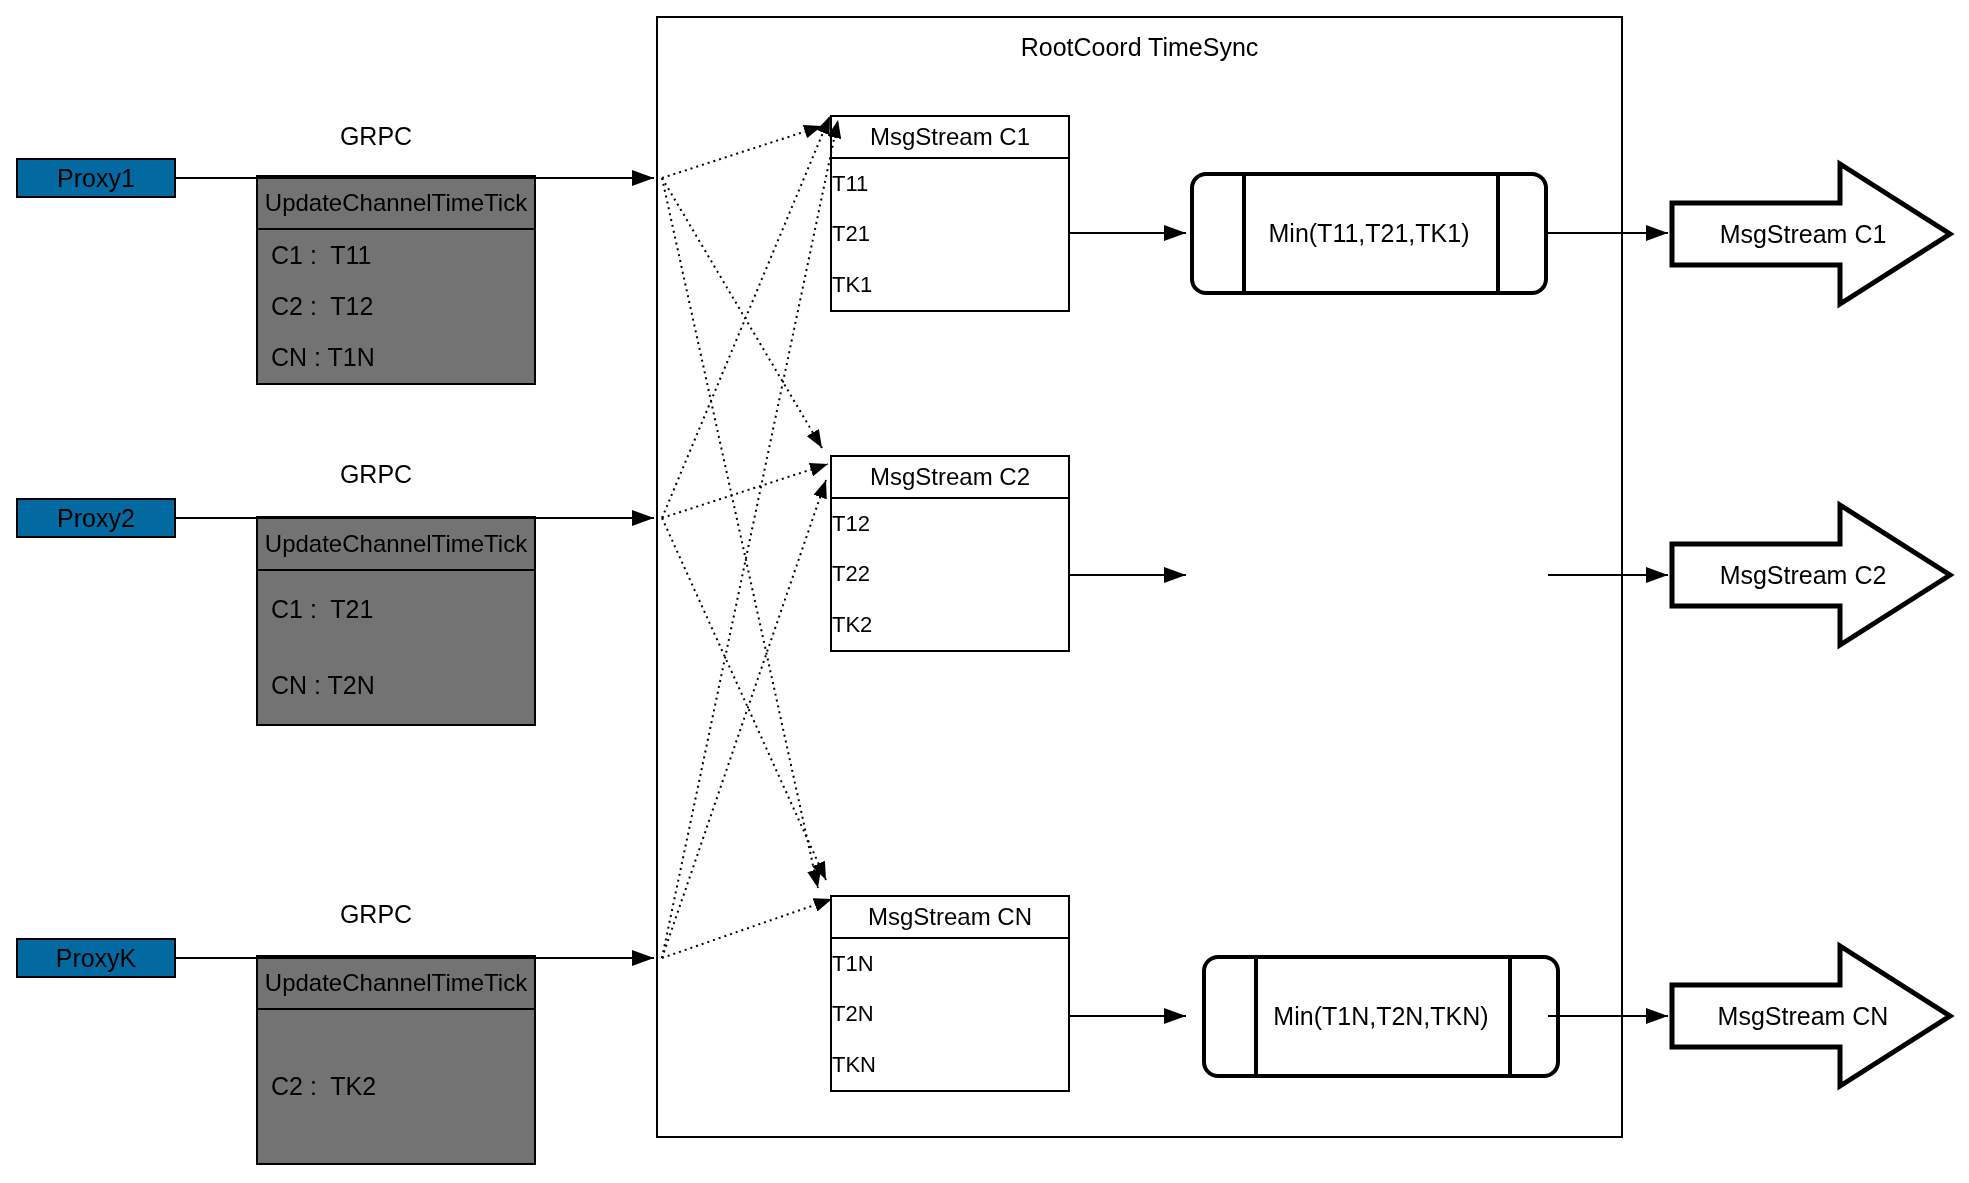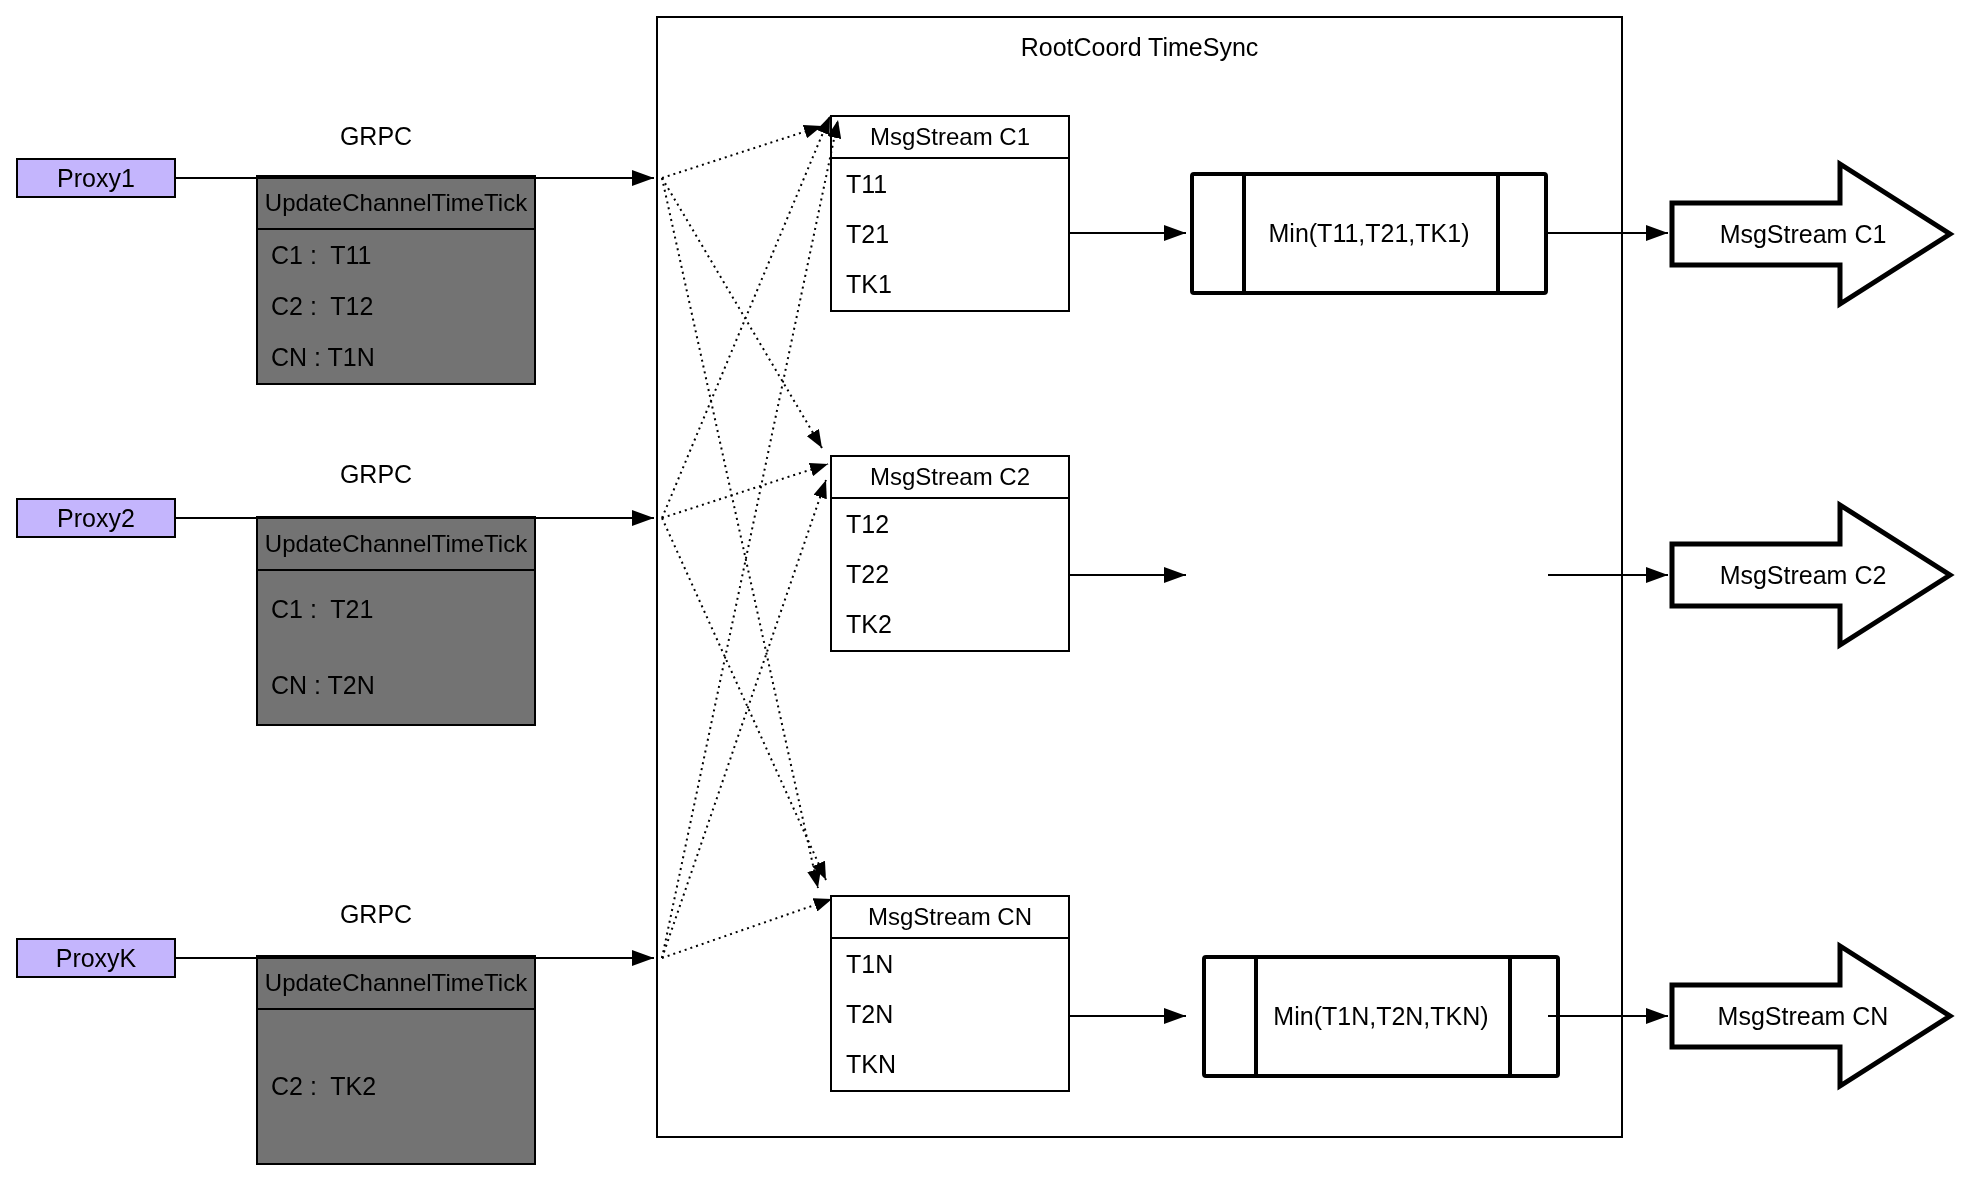--- a/index.html
+++ b/index.html
@@ -3,21 +3,21 @@
 <meta charset="utf-8">
 <style>
   html,body{margin:0;padding:0;background:#ffffff;}
   .canvas{
     position:relative;width:1969px;height:1183px;background:#ffffff;
     font-family:"Liberation Sans",sans-serif;color:#000;overflow:hidden;
   }
   .abs{position:absolute;}
   
   .proxy{
-    width:160px;height:40px;border:2px solid #000;background:#c4b5fd;
+    width:160px;height:40px;border:2px solid #000;background:#0369a1;
     display:flex;align-items:center;justify-content:center;
     font-size:25px;box-sizing:border-box;z-index:2;
   }
   
   .grpc{width:240px;text-align:center;font-size:25px;z-index:2;}
   
   .utable{
     width:280px;height:210px;border:2px solid #000;background:#737373;
     box-sizing:border-box;display:flex;flex-direction:column;z-index:2;
   }
@@ -32,34 +32,34 @@
   
   .mtable{
     width:240px;height:197px;border:2px solid #000;background:#fff;
     box-sizing:border-box;display:flex;flex-direction:column;z-index:2;
   }
   .mtable .hdr{
     height:40px;flex:none;border-bottom:2px solid #000;
     display:flex;align-items:center;justify-content:center;font-size:24px;
   }
   .mtable .trow{
-    flex:1;display:flex;align-items:center;padding-left:14px;
-    font-size:25px;white-space:pre;
+    flex:1;display:flex;align-items:center;
+    font-size:22px;white-space:pre;
   }
   
   .bigbox{
     left:656px;top:16px;width:967px;height:1122px;
     border:2px solid #000;box-sizing:border-box;z-index:1;
   }
   .bigbox-title{
     left:656px;top:33px;width:967px;text-align:center;font-size:25px;z-index:2;
   }
   
   .minbox{
-    width:358px;height:123px;border:4px solid #000;border-radius:4px;
+    width:358px;height:123px;border:4px solid #000;border-radius:16px;
     background:#fff;box-sizing:border-box;z-index:2;
   }
   .minbox .vline{position:absolute;top:0;bottom:0;width:4px;background:#000;}
   .minbox .vline.l{left:48px;}
   .minbox .vline.r{right:44px;}
   .minbox .lbl{
     position:absolute;inset:0;display:flex;align-items:center;
     justify-content:center;font-size:25px;
   }
   

